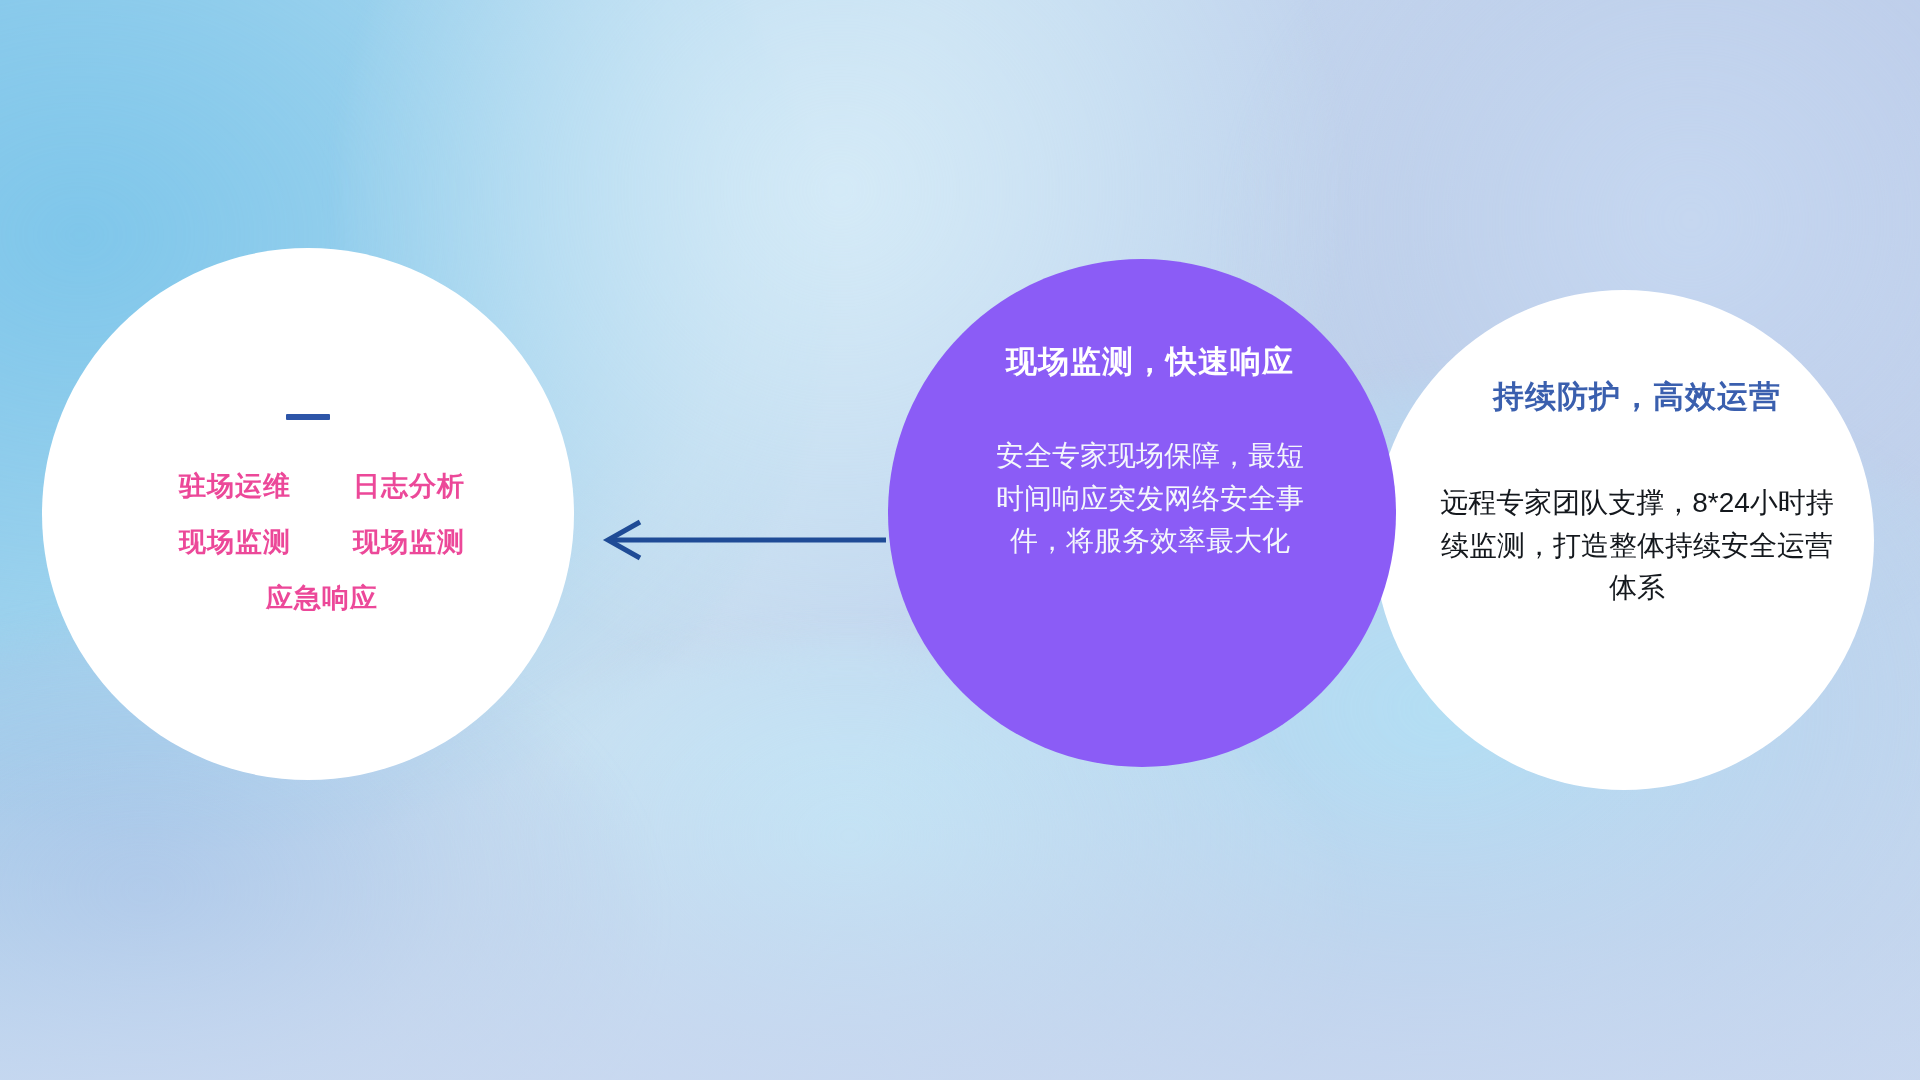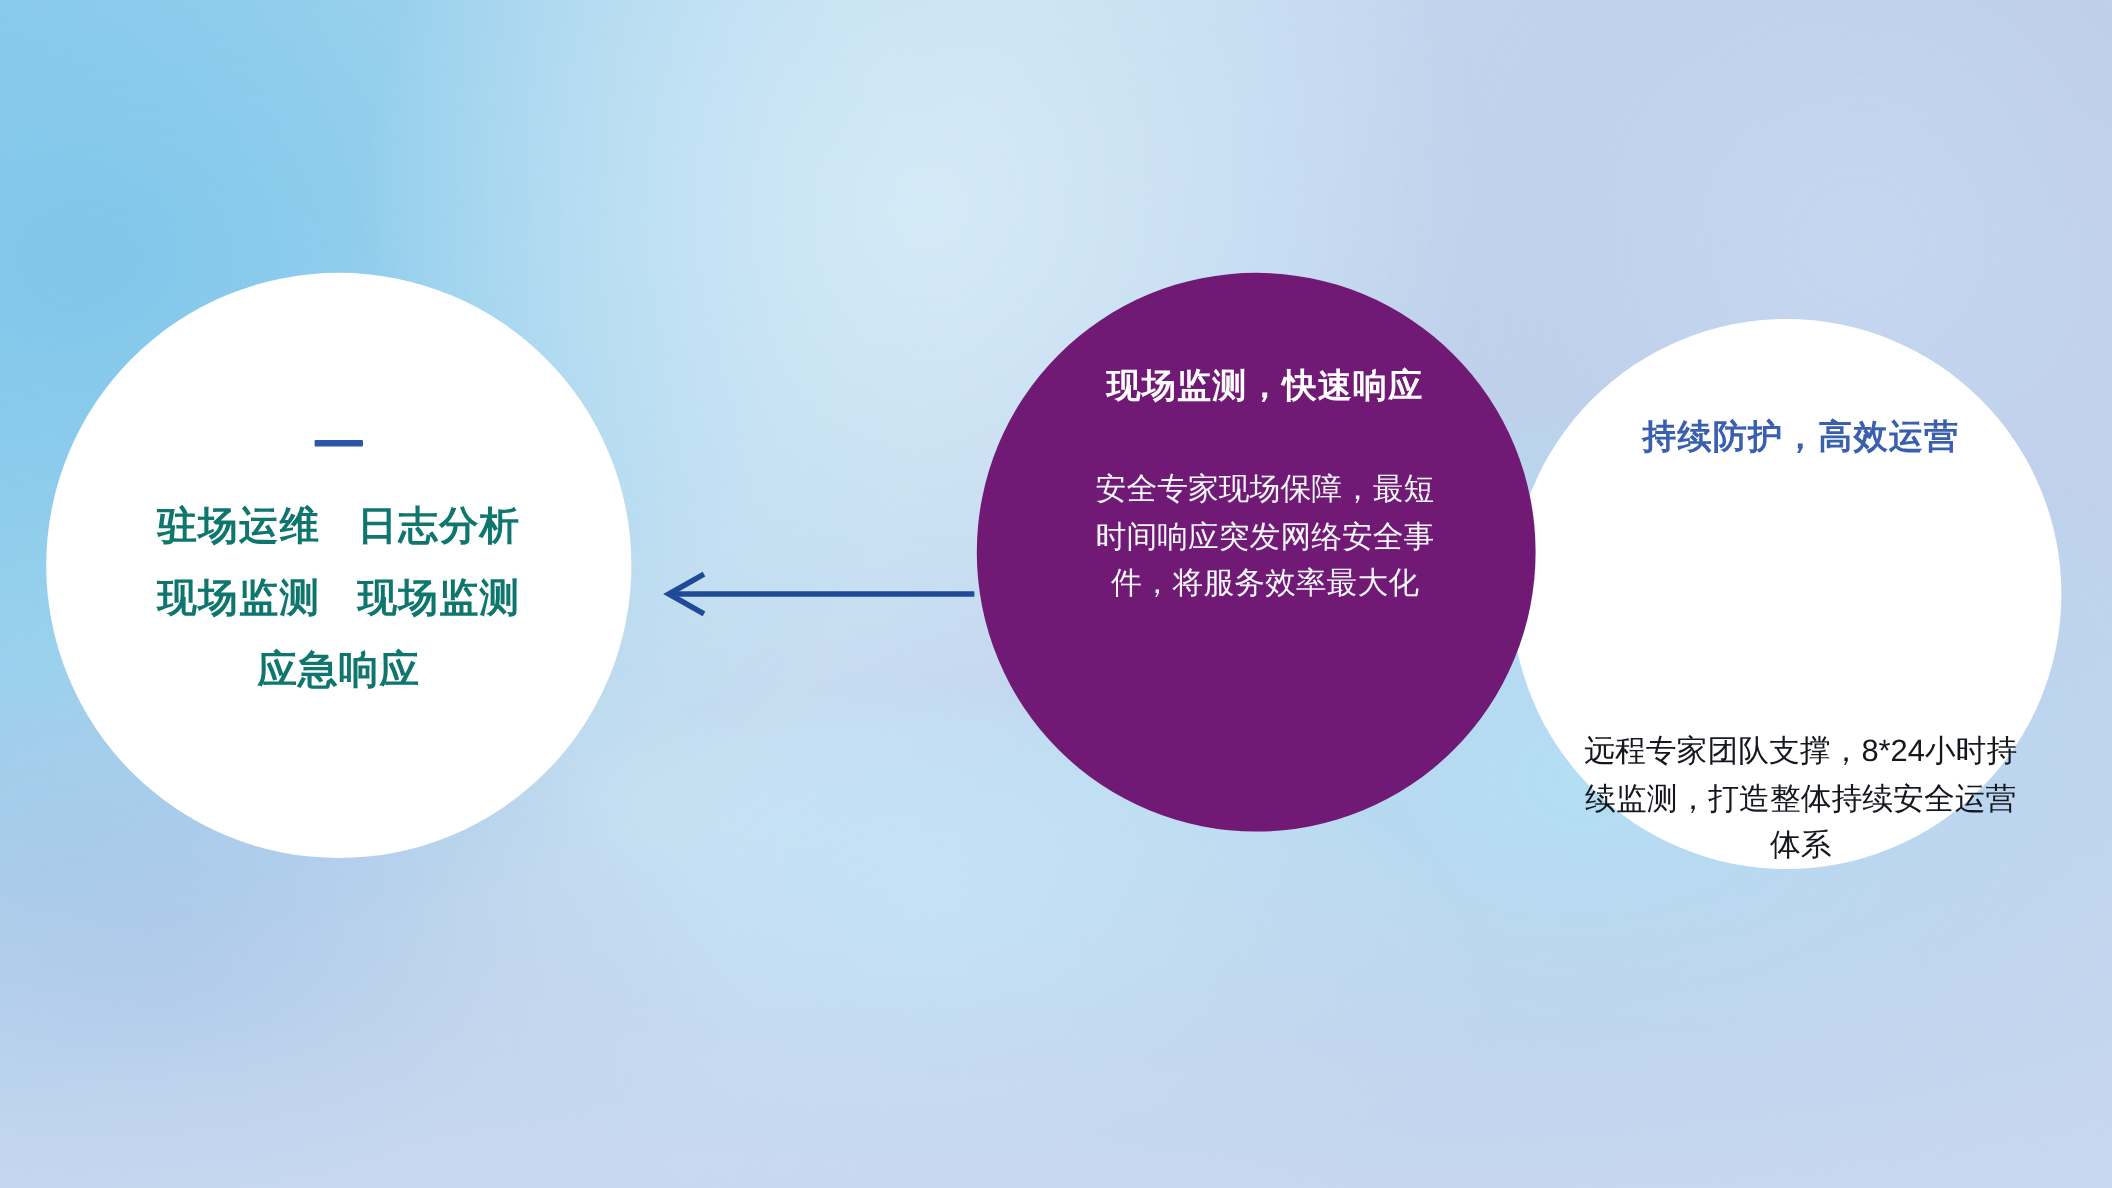--- a/index.html
+++ b/index.html
@@ -167,69 +167,69 @@
     align-items: center;
     gap: 26px;
   }
   .tag-row {
     display: flex;
     justify-content: center;
     gap: 34px;
     white-space: nowrap;
   }
   .tag {
-    font-size: 36px;
+    font-size: 27px;
     font-weight: bold;
-    color: #0f766e;
+    color: #ec4899;
     letter-spacing: 1px;
     line-height: 1.1;
+    margin-left: 28px;
   }
 
   
   .circle-right {
     left: 1374px;
     top: 290px;
     width: 500px;
     height: 500px;
     background: #ffffff;
     z-index: 5;
   }
   .right-inner {
     position: absolute;
     inset: 0;
     display: flex;
     flex-direction: column;
     align-items: center;
     padding: 86px 34px 0 60px;
     box-sizing: border-box;
     text-align: center;
-    justify-content: space-between;
   }
   .card-title-blue {
     font-size: 31px;
     font-weight: bold;
     color: #3a5fae;
     letter-spacing: 1px;
     white-space: nowrap;
     margin-bottom: 64px;
   }
   .card-body-dark {
     font-size: 28px;
     line-height: 1.52;
     color: #14181d;
     max-width: 400px;
   }
 
   
   .circle-mid {
     left: 888px;
-    top: 248px;
+    top: 259px;
     width: 508px;
     height: 508px;
-    background: #701a75;
+    background: #8b5cf6;
     z-index: 6;
   }
   .mid-inner {
     position: absolute;
     inset: 0;
     display: flex;
     flex-direction: column;
     align-items: center;
     padding: 82px 18px 0 34px;
     box-sizing: border-box;

